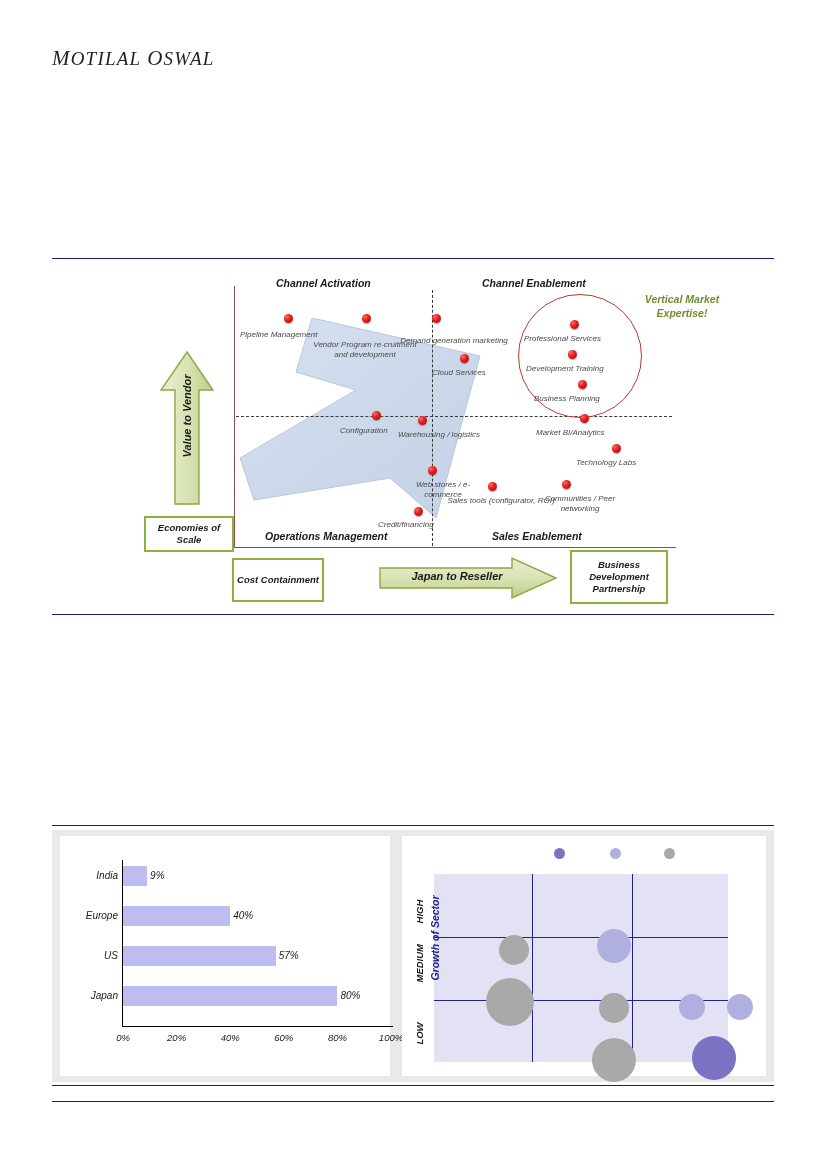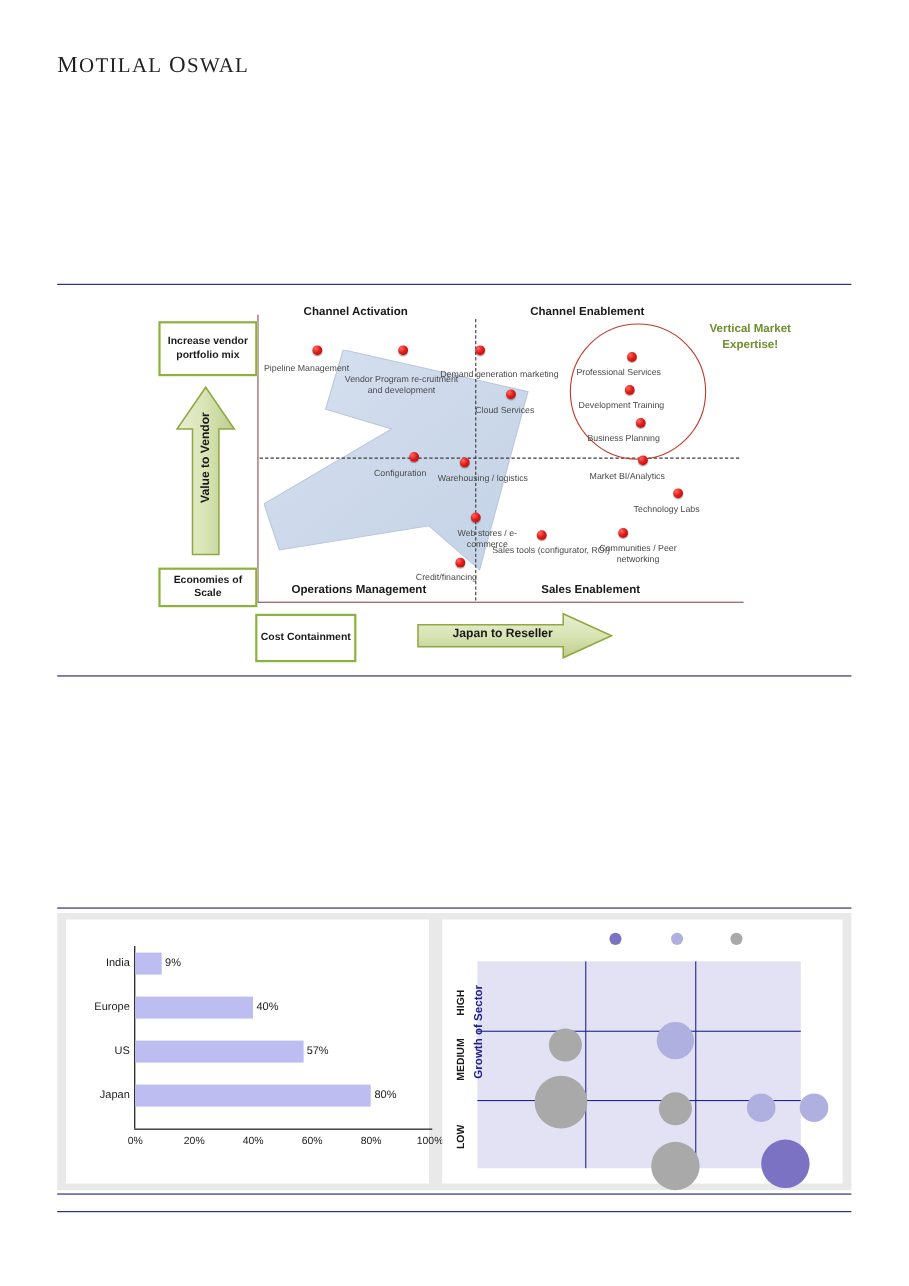--- a/index.html
+++ b/index.html
@@ -1,17 +1,17 @@
 <!DOCTYPE html>
 <html><head>
 <meta charset="utf-8">
 <style>
   html,body{margin:0;padding:0;background:#ffffff;}
   body{width:826px;height:1169px;position:relative;font-family:"Liberation Sans",sans-serif;overflow:hidden;}
-  .page{position:absolute;left:0;top:0;width:826px;height:1169px;background:#fff;}
+  .page{position:absolute;left:0;top:0;width:826px;height:1169px;background:#fff;font-style:italic;}
 
   
   .brand{position:absolute;left:52px;top:46px;font-family:"Liberation Serif",serif;
          font-size:19px;letter-spacing:1.2px;color:#231f20;}
   .brand .big{font-size:21px;}
 
   
   .hr{position:absolute;left:52px;width:722px;height:0;border-top:1.5px solid #1a1a7a;}
   .hr.r1{top:258px;}
   .hr.r2{top:614px;}
@@ -157,23 +157,23 @@
         <div class="dot" style="left: 438px; top: 108px;"></div>
         <div class="lbl" style="left: 394px; top: 122px;">Business Planning</div>
         <div class="dot" style="left: 440px; top: 142px;"></div>
         <div class="lbl" style="left: 396px; top: 156px;">Market BI/Analytics</div>
         <div class="dot" style="left: 472px; top: 172px;"></div>
         <div class="lbl" style="left: 436px; top: 186px;">Technology Labs</div>
         <div class="dot" style="left: 422px; top: 208px;"></div>
         <div class="lbl c" style="left: 392px; top: 222px; width: 96px; white-space: normal;">Communities / Peer networking</div>
       </div>
 
-    <div class="gbox gb-top">Increase vendor portfolio mix</div>
     <div class="gbox gb-bot">Economies of Scale</div>
     <div class="gbox gb-cost">Cost Containment</div>
+    <div class="gbox gb-bdp">Business Development Partnership</div>
 
     <div class="uparrow">
       <svg width="58" height="158" viewBox="0 0 58 158">
         <defs>
           <linearGradient id="gg1" x1="0" y1="0" x2="1" y2="0">
             <stop offset="0%" stop-color="#e8eed3"></stop>
             <stop offset="50%" stop-color="#d8e4b4"></stop>
             <stop offset="100%" stop-color="#bccd8c"></stop>
           </linearGradient>
         </defs>

